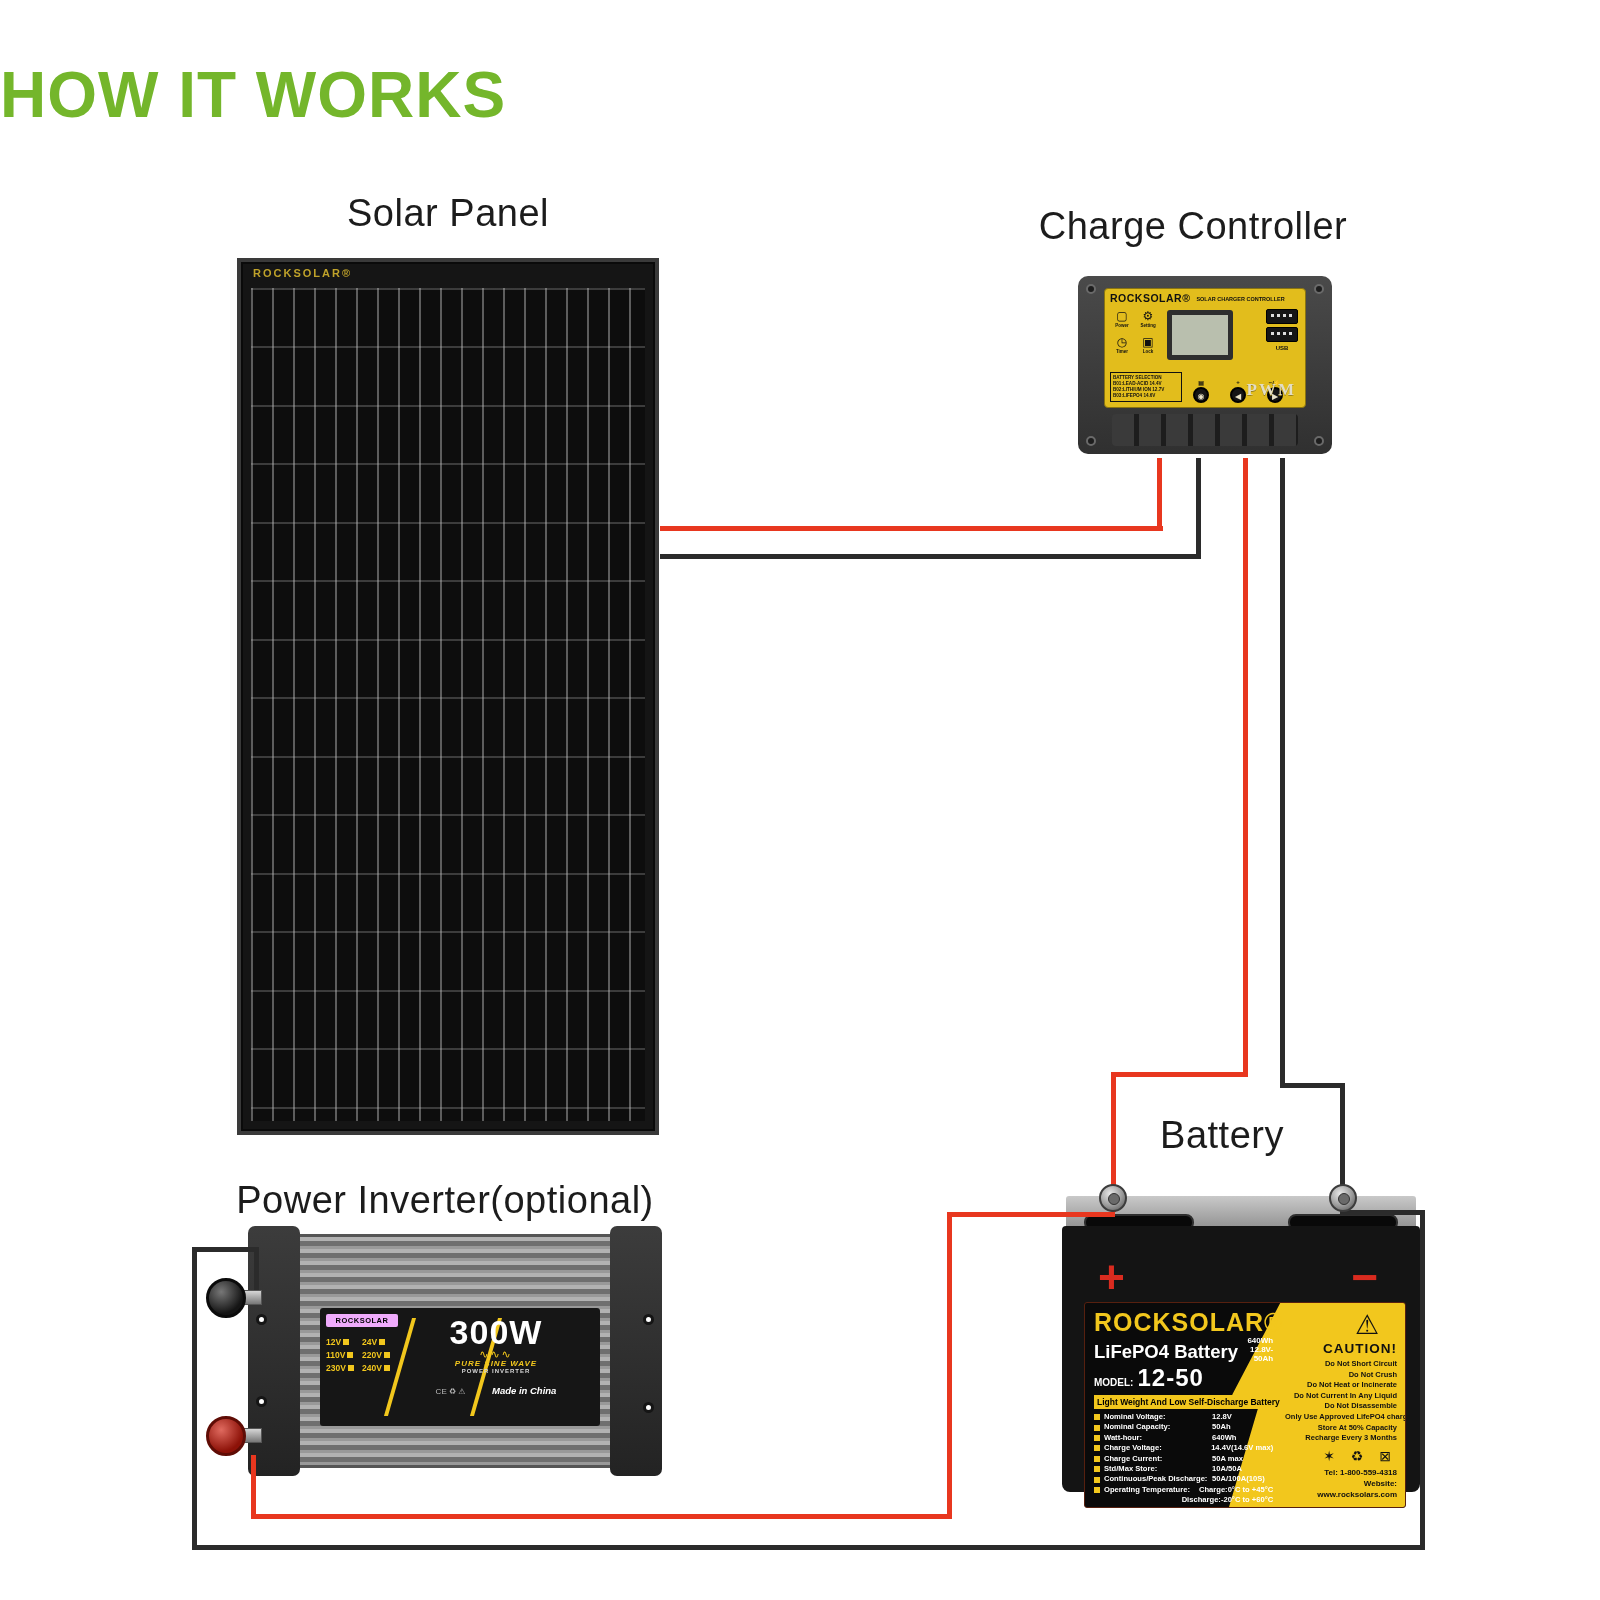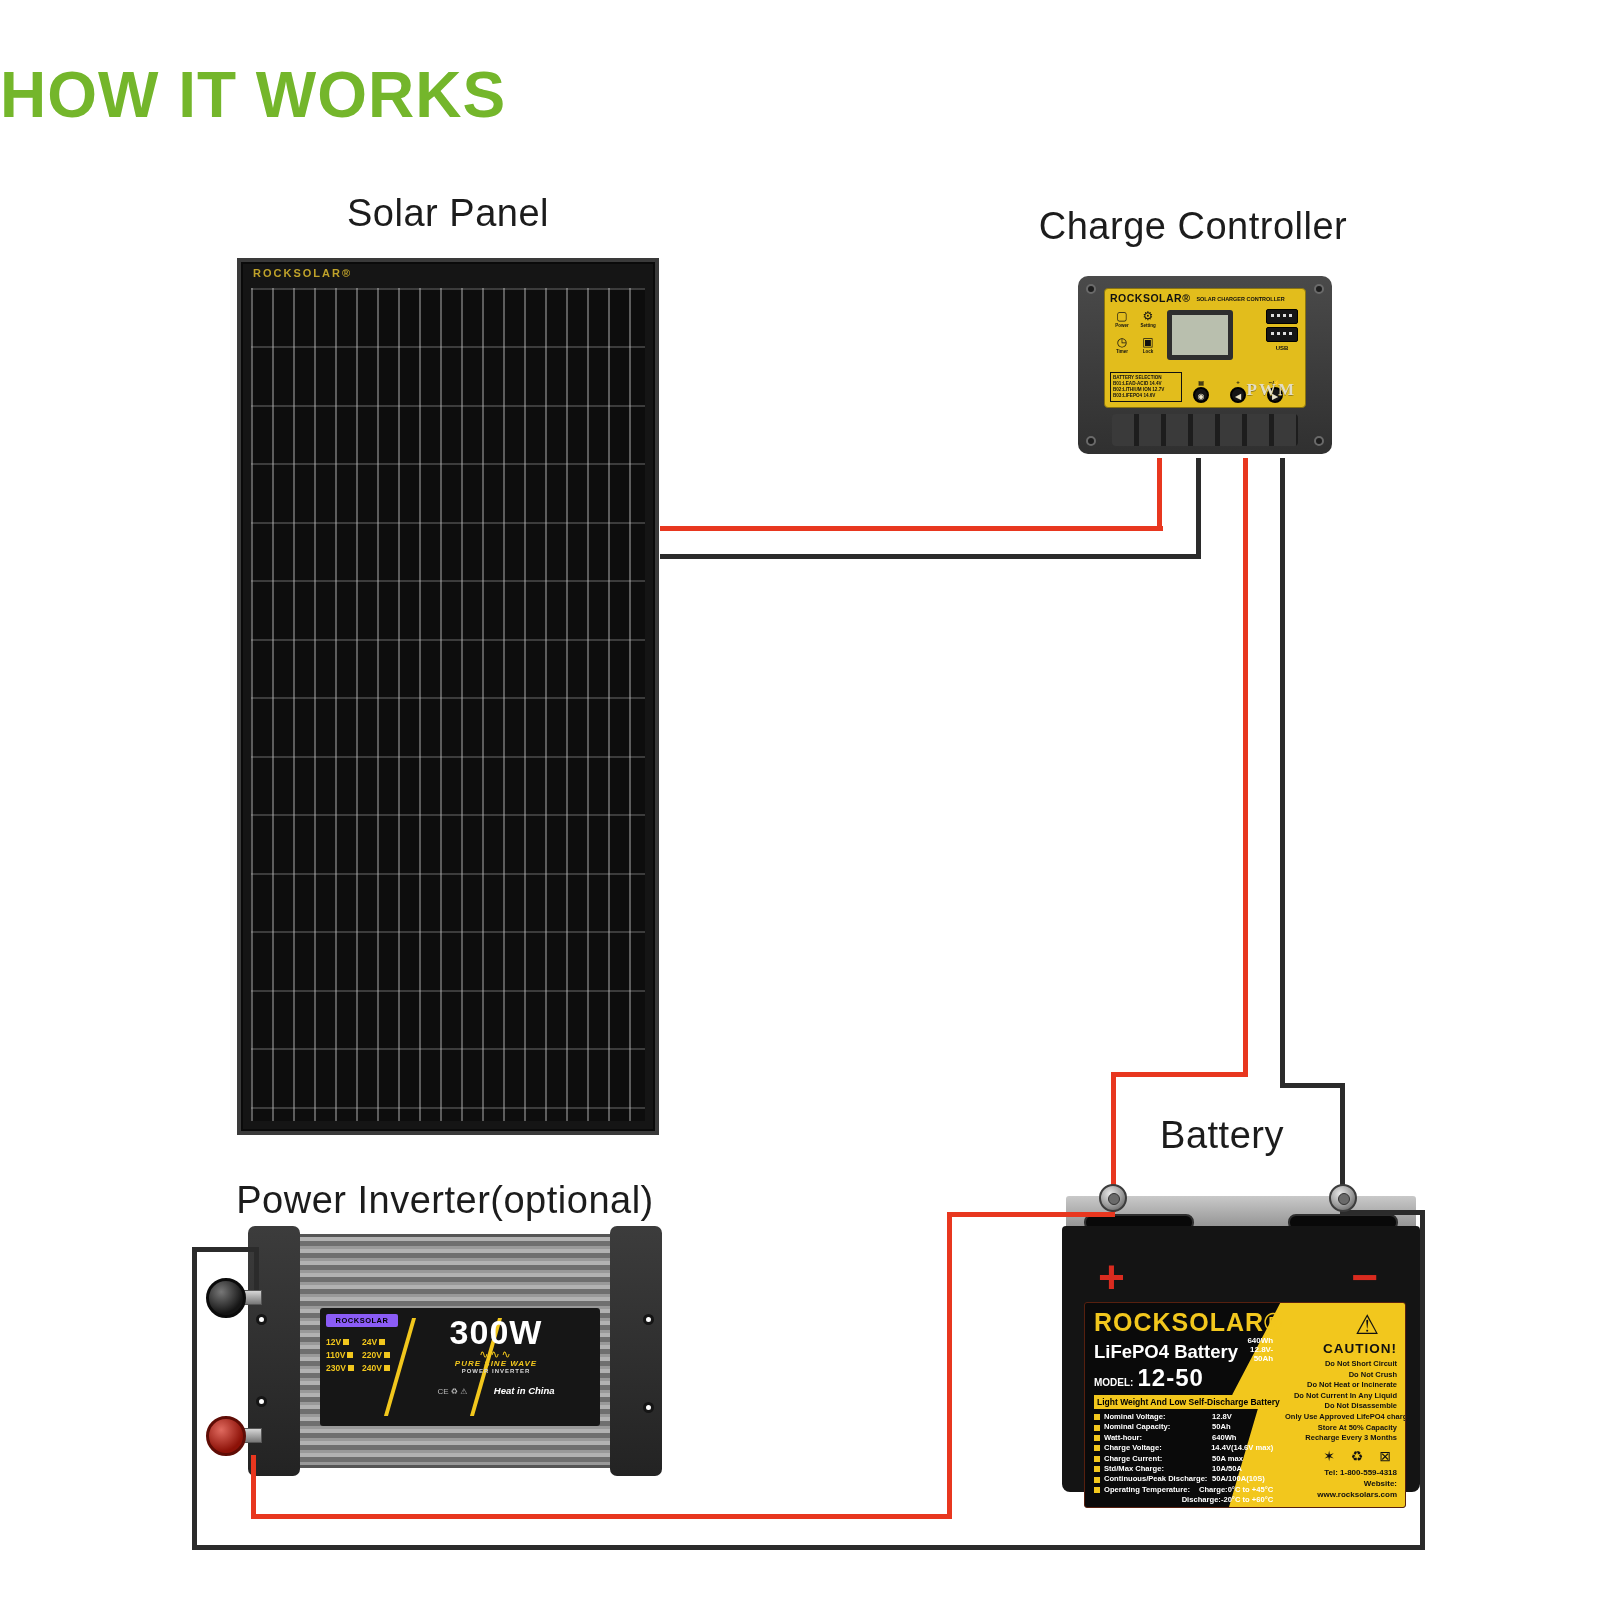--- a/index.html
+++ b/index.html
@@ -104,21 +104,21 @@
   .inv-cap{position:absolute;top:-4px;bottom:-4px;width:52px;background:linear-gradient(#3c3c3c,#232323);
            border-radius:7px;}
   .inv-cap.left{left:0;}
   .inv-cap.right{right:0;}
   .cap-hole{position:absolute;width:11px;height:11px;border-radius:50%;background:#fff;
             border:3px solid #151515;box-sizing:border-box;}
   .inv-label{position:absolute;left:72px;top:78px;width:280px;height:118px;background:#161616;
              border-radius:3px;display:flex;padding:6px;box-sizing:border-box;z-index:2;}
   .chev{position:absolute;width:4px;top:10px;bottom:10px;background:#f2c71d;transform:skewX(-16deg);}
   .inv-col1{width:72px;}
-  .inv-brand{background:#8b5cf6;color:#000;font-size:7.5px;font-weight:900;text-align:center;
+  .inv-brand{background:#f0abfc;color:#000;font-size:7.5px;font-weight:900;text-align:center;
              padding:2px 0;border-radius:2px;letter-spacing:0.5px;}
   .volt-grid{display:grid;grid-template-columns:34px 34px;grid-gap:3px 2px;margin-top:10px;}
   .volt-chip{color:#f2c71d;font-size:8.5px;font-weight:800;white-space:nowrap;}
   .volt-chip:after{content:"";display:inline-block;width:6px;height:6px;background:#f2c71d;margin-left:2px;}
   .inv-col2{flex:1;text-align:center;position:relative;padding:0 8px;}
   .inv-power{color:#fff;font-size:34px;font-weight:900;letter-spacing:1px;line-height:36px;}
   .inv-wave{color:#f2c71d;font-size:11px;letter-spacing:2px;line-height:9px;}
   .inv-tag1{color:#f2c71d;font-size:8px;font-weight:800;font-style:italic;letter-spacing:1px;}
   .inv-tag2{color:#d8d8d8;font-size:6px;font-weight:700;letter-spacing:1px;}
   .inv-certs{color:#bbb;font-size:8px;display:inline-block;margin-right:22px;}
@@ -281,21 +281,21 @@
               <span class="sl">Charge Voltage:</span>
               <span class="sv">14.4V(14.6V max)</span>
             </div>
           <div class="spec-row">
               <span class="bullet"></span>
               <span class="sl">Charge Current:</span>
               <span class="sv">50A max</span>
             </div>
           <div class="spec-row">
               <span class="bullet"></span>
-              <span class="sl">Std/Max Charge:</span>
+              <span class="sl">Std/Max Store:</span>
               <span class="sv">10A/50A</span>
             </div>
           <div class="spec-row">
               <span class="bullet"></span>
               <span class="sl">Continuous/Peak Discharge:</span>
               <span class="sv">50A/100A(10S)</span>
             </div>
           <div class="spec-row">
               <span class="bullet"></span>
               <span class="sl">Operating Temperature:</span>
@@ -354,21 +354,21 @@
           <span class="volt-chip">240V</span>
         </div>
       </div>
       <div class="inv-col2">
         <div class="inv-power">300W</div>
         <div class="inv-wave">∿∿∿</div>
         <div class="inv-tag1">PURE SINE WAVE</div>
         <div class="inv-tag2">POWER INVERTER</div>
         <div style="margin-top:6px;">
           <span class="inv-certs">CE ♻ ⚠</span>
-          <span class="inv-origin">Heat in China</span>
+          <span class="inv-origin">Made in China</span>
         </div>
       </div>
     </div>
   </div>
 
   <div class="collar" style="left:240px;top:1290px;"></div>
   <div class="collar" style="left:240px;top:1428px;"></div>
   <div class="knob black" style="left:206px;top:1278px;"></div>
   <div class="knob red" style="left:206px;top:1416px;"></div>
 

